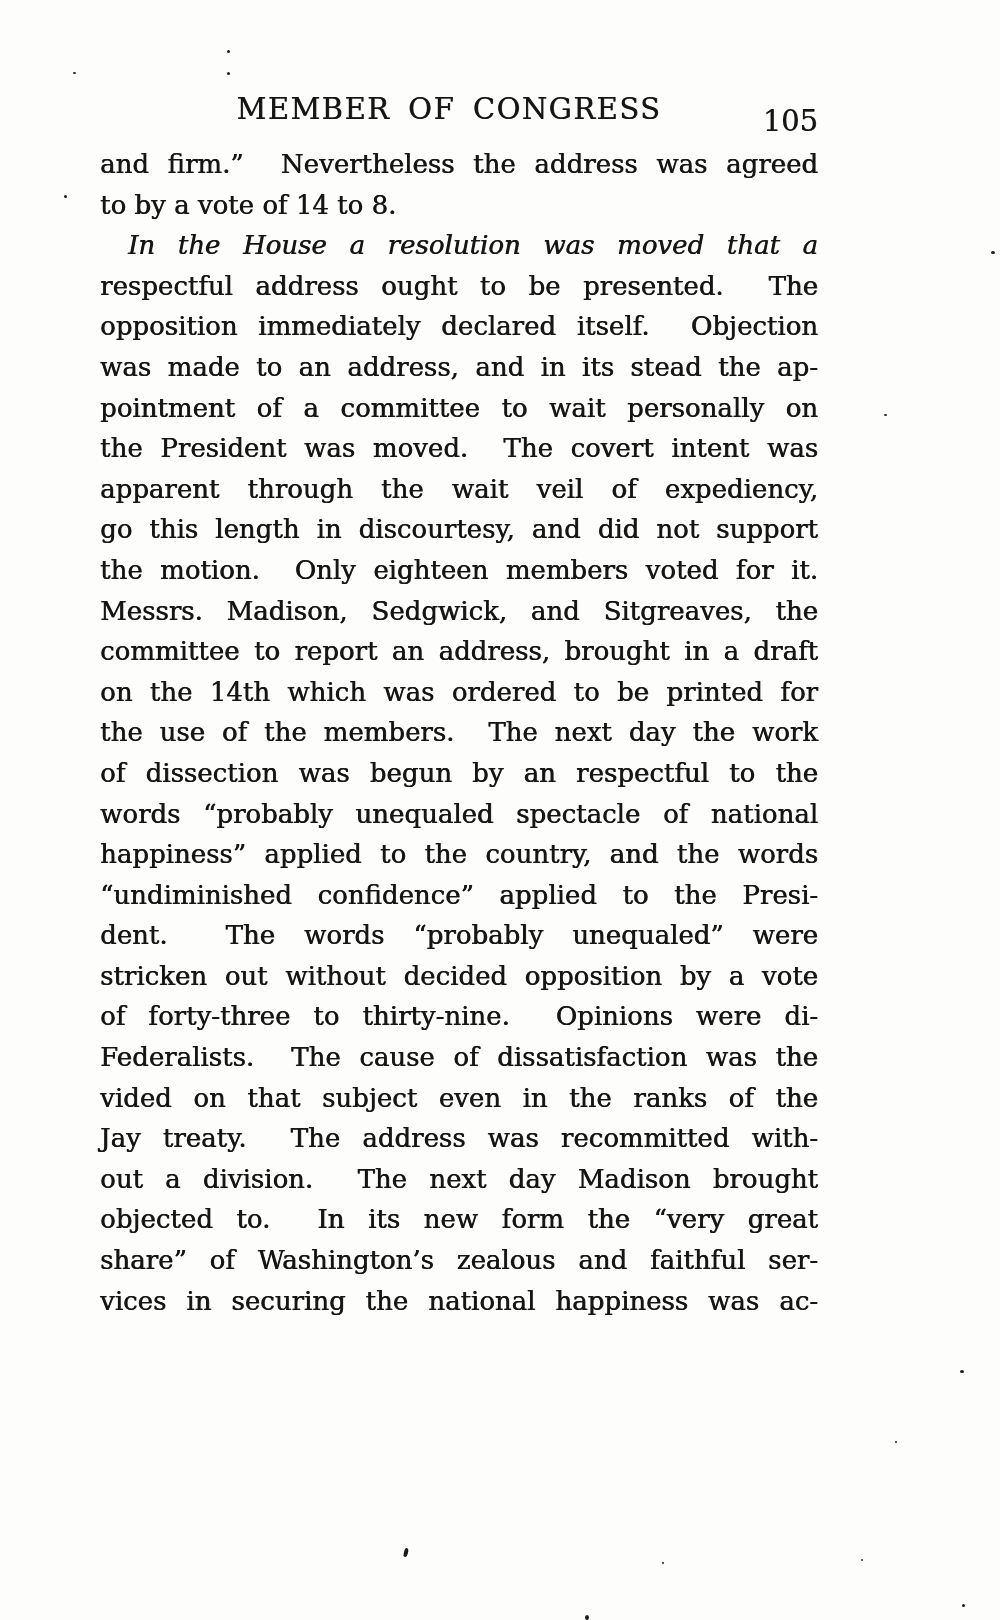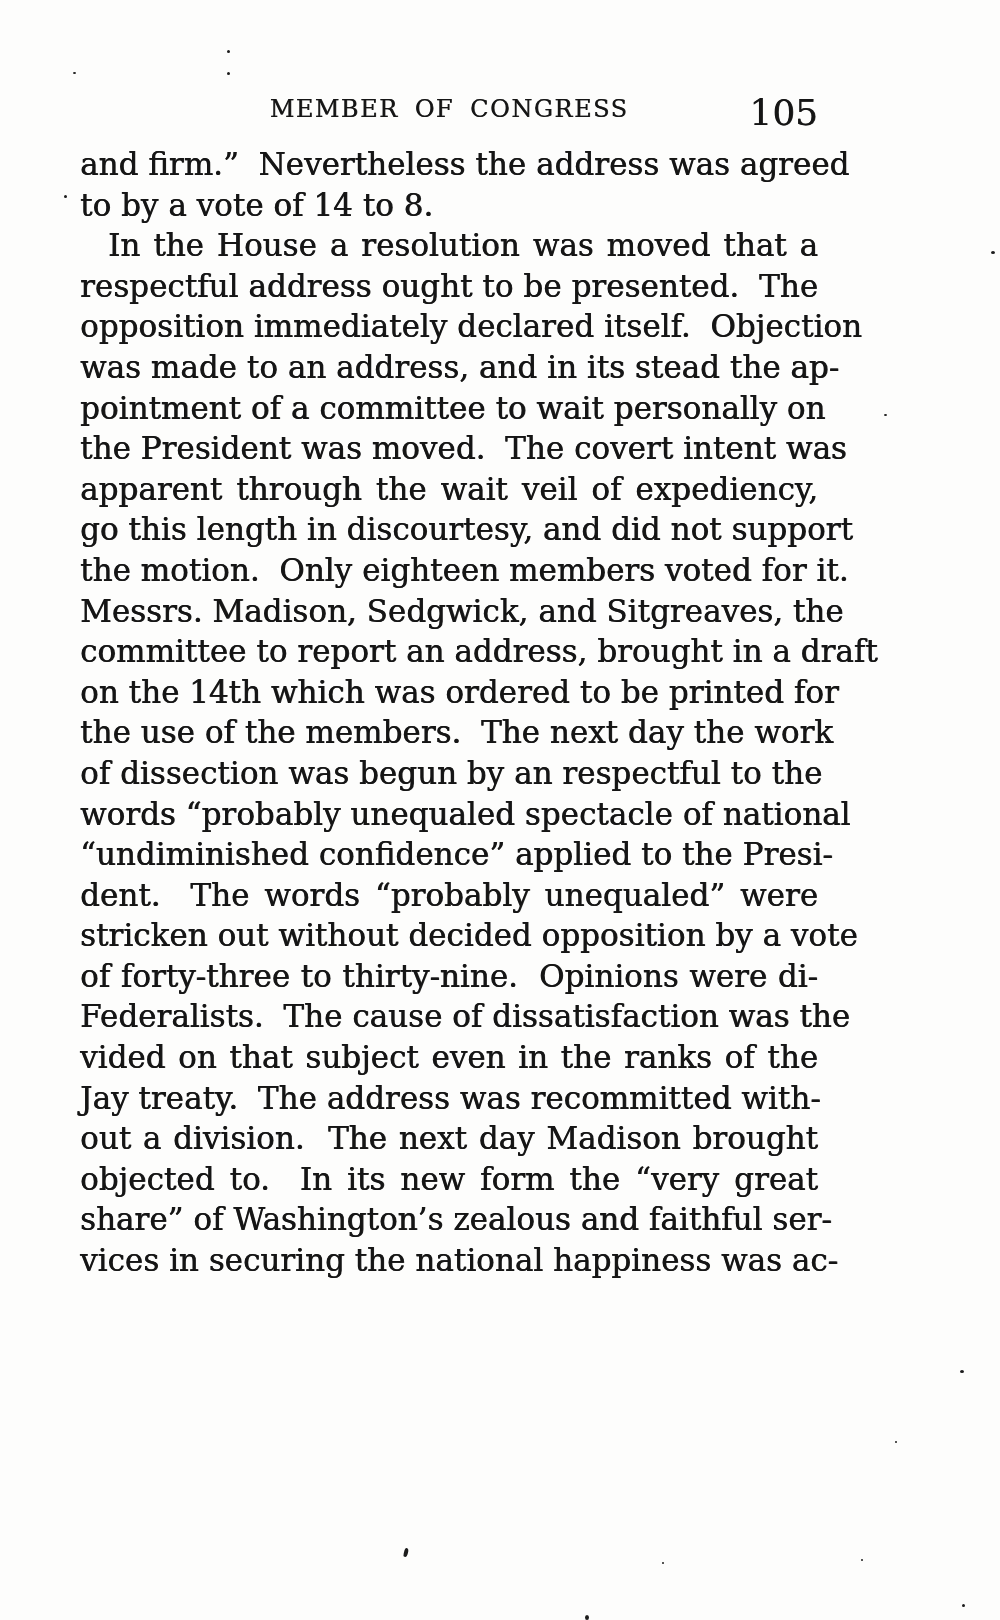--- a/index.html
+++ b/index.html
@@ -14,45 +14,46 @@
   .page { position: absolute; inset: 0; }
 
   
   .header-row {
     position: absolute; left: 80px; top: 91px;
     width: 738px; height: 36px; line-height: 36px;
   }
   .running-head {
     position: absolute; left: 0; right: 0;
     text-align: center;
-    font-size: 24px; letter-spacing: 1.5px; word-spacing: 7px;
+    font-size: 29px; letter-spacing: 1.5px; word-spacing: 7px;
     text-shadow: 0.5px 0 0 rgba(0,0,0,0.75);
     white-space: nowrap;
   }
   .folio {
-    position: absolute; right: 0; top: 4px;
-    font-size: 36px;
+    position: absolute; right: 0; top: 12px;
+    font-size: 29px;
     text-shadow: 0.5px 0 0 rgba(0,0,0,0.75);
   }
 
   
   .text-block {
     position: absolute; left: 80px; top: 144px; width: 738px;
   }
   .line {
     height: 40.6px; line-height: 40.6px;
-    font-size: 31px;
+    font-size: 26px;
     text-align: justify;
     text-align-last: justify;
     text-justify: inter-word;
     white-space: nowrap;
     text-shadow: 0.55px 0 0 rgba(0,0,0,0.8), 0 0 0.5px rgba(0,0,0,0.35);
+    margin-left: 20px;
   }
   .line.noflush { text-align-last: left; }
-  .line.indent { text-indent: 28px; }
+  .line.indent { text-indent: 28px; font-style: italic; }
 
   
   .speck {
     position: absolute; background: #1c1c1c; border-radius: 50%;
   }
   .speck.comma { border-radius: 40% 60% 60% 40%; transform: rotate(14deg); }
 </style>
 </head>
 <body style="--ink: #151515; --paper: #fdfdfc;">
 
@@ -76,20 +77,21 @@
     <div class="line">the President was moved.&nbsp; The covert intent was</div>
     <div class="line">apparent through the wait veil of expediency,</div>
     <div class="line">go this length in discourtesy, and did not support</div>
     <div class="line">the motion.&nbsp; Only eighteen members voted for it.</div>
     <div class="line">Messrs. Madison, Sedgwick, and Sitgreaves, the</div>
     <div class="line">committee to report an address, brought in a draft</div>
     <div class="line">on the 14th which was ordered to be printed for</div>
     <div class="line">the use of the members.&nbsp; The next day the work</div>
     <div class="line">of dissection was begun by an respectful to the</div>
     <div class="line">words “probably unequaled spectacle of national</div>
+    <div class="line">happiness” applied to the country, and the words</div>
     <div class="line">“undiminished confidence” applied to the Presi-</div>
     <div class="line">dent.&nbsp; The words “probably unequaled” were</div>
     <div class="line">stricken out without decided opposition by a vote</div>
     <div class="line">of forty-three to thirty-nine.&nbsp; Opinions were di-</div>
     <div class="line">Federalists.&nbsp; The cause of dissatisfaction was the</div>
     <div class="line">vided on that subject even in the ranks of the</div>
     <div class="line">Jay treaty.&nbsp; The address was recommitted with-</div>
     <div class="line">out a division.&nbsp; The next day Madison brought</div>
     <div class="line">objected to.&nbsp; In its new form the “very great</div>
     <div class="line">share” of Washington’s zealous and faithful ser-</div>

